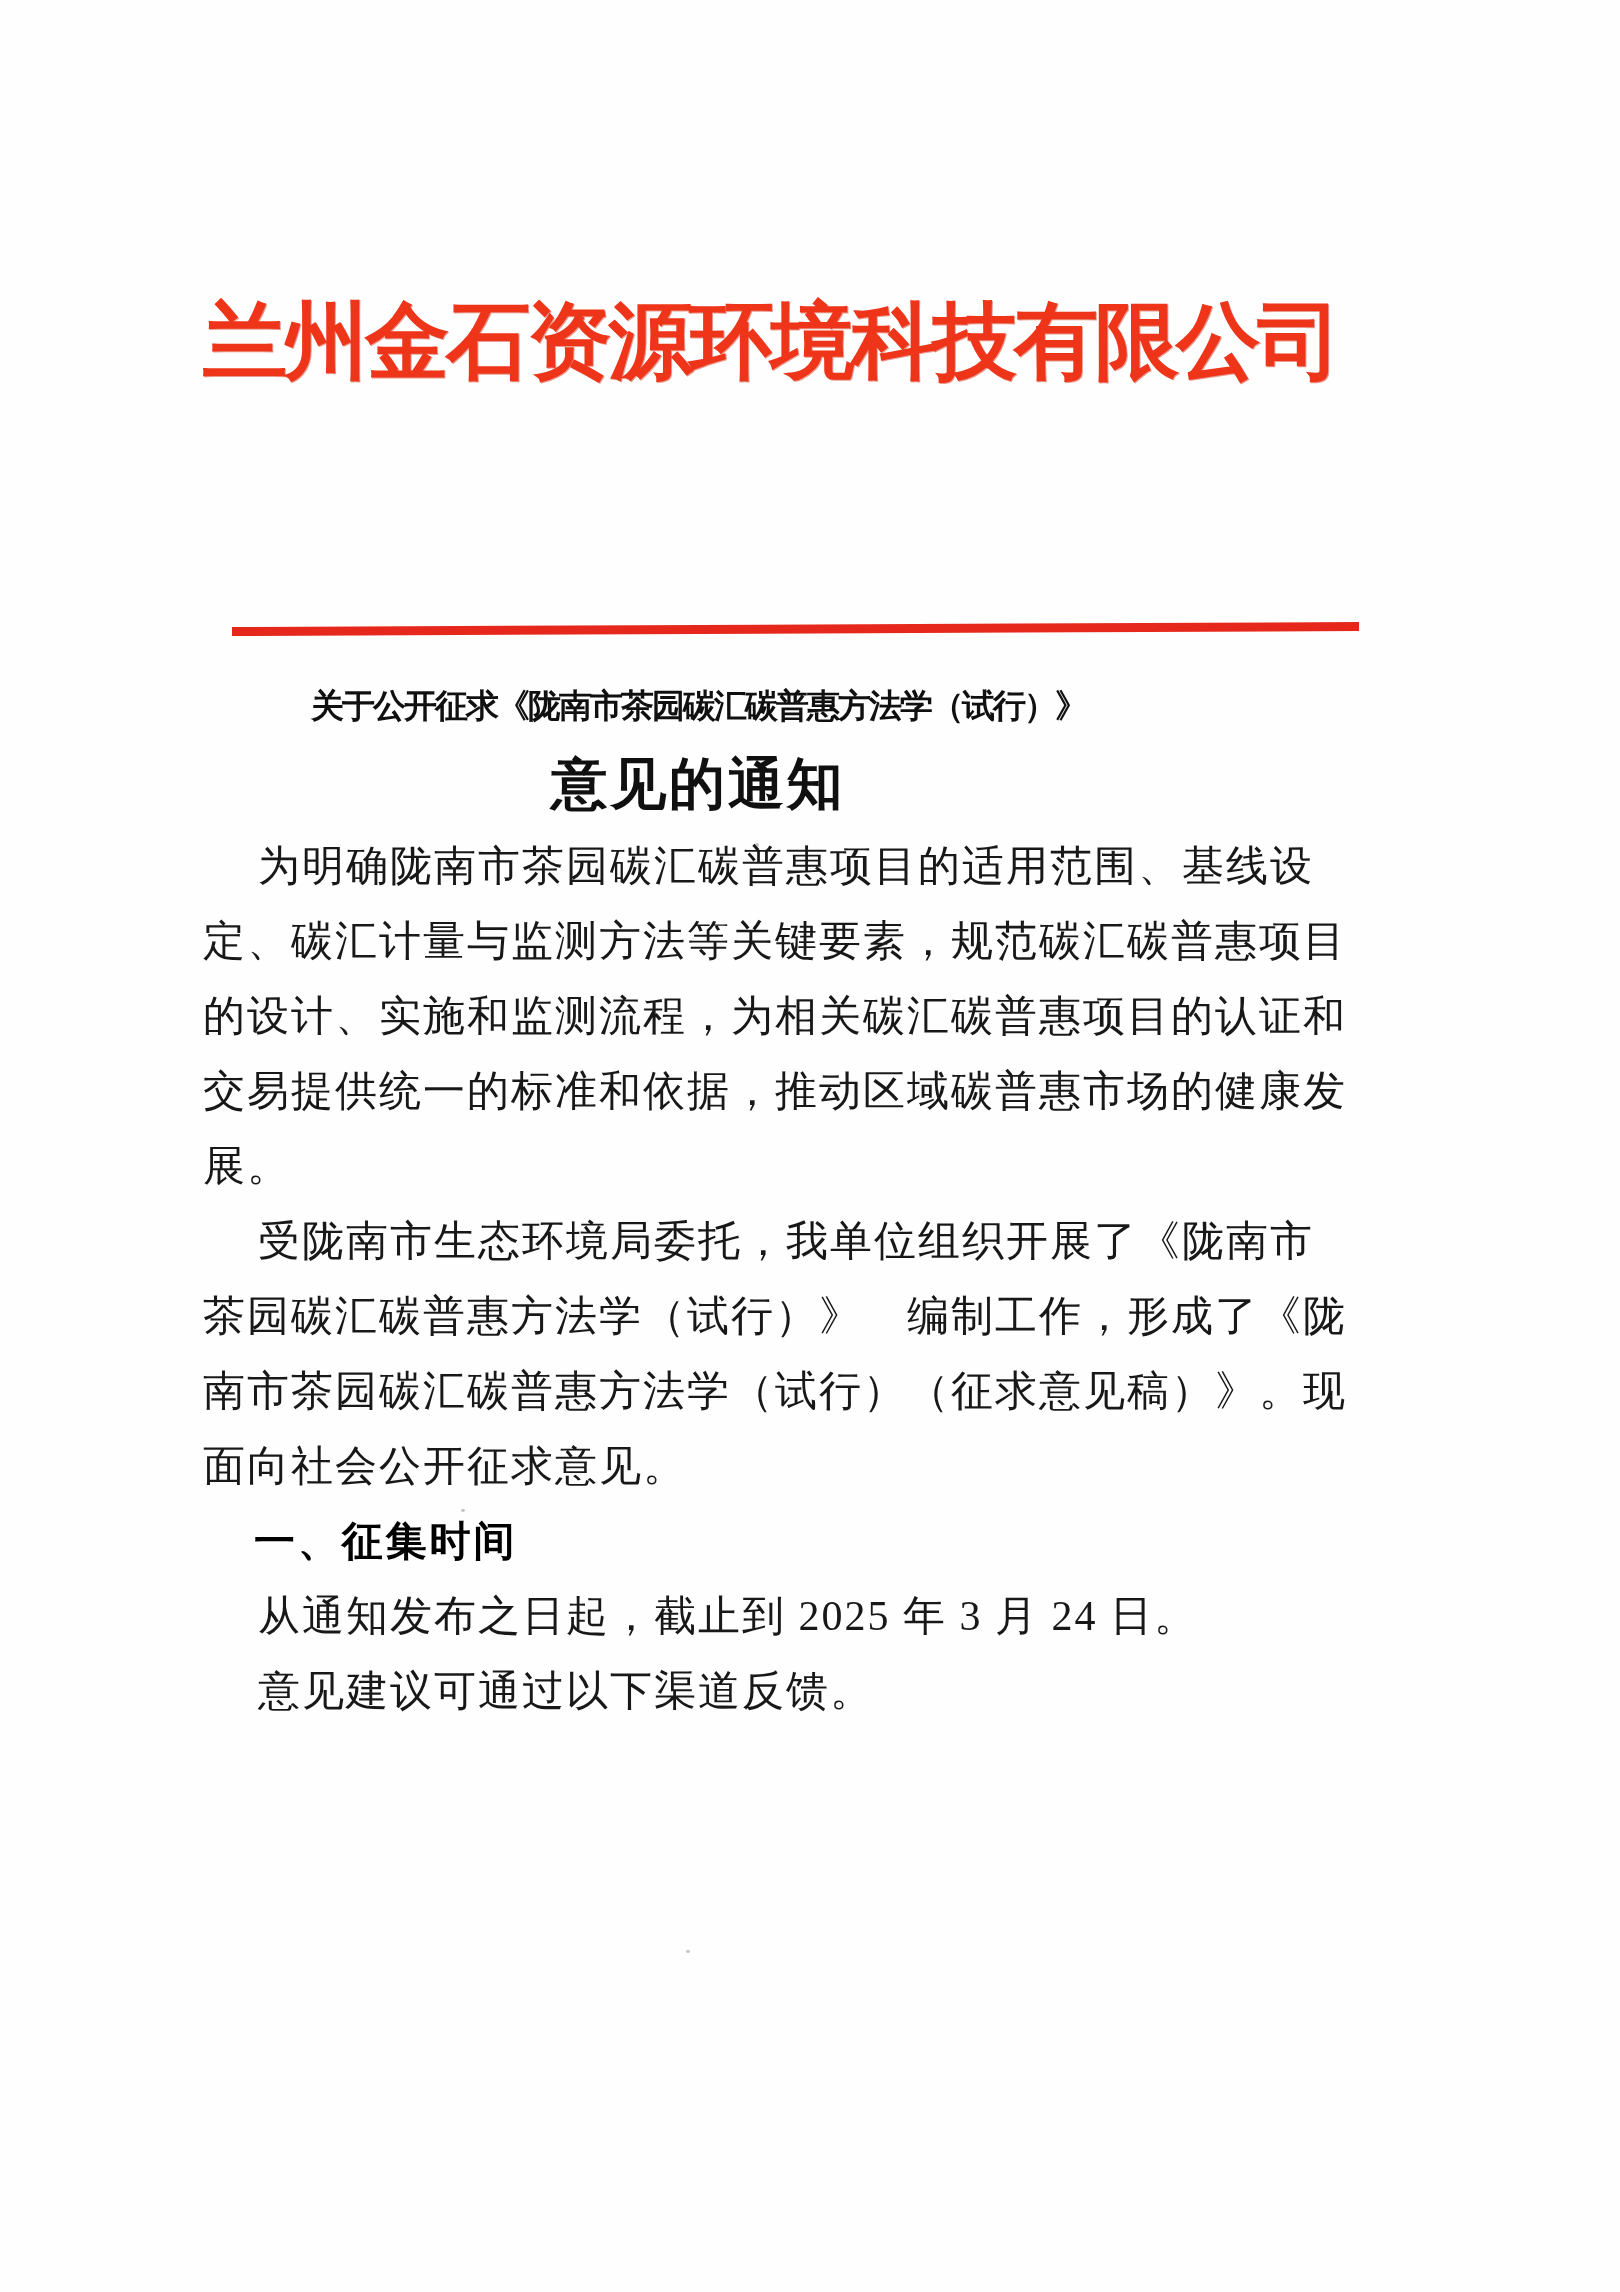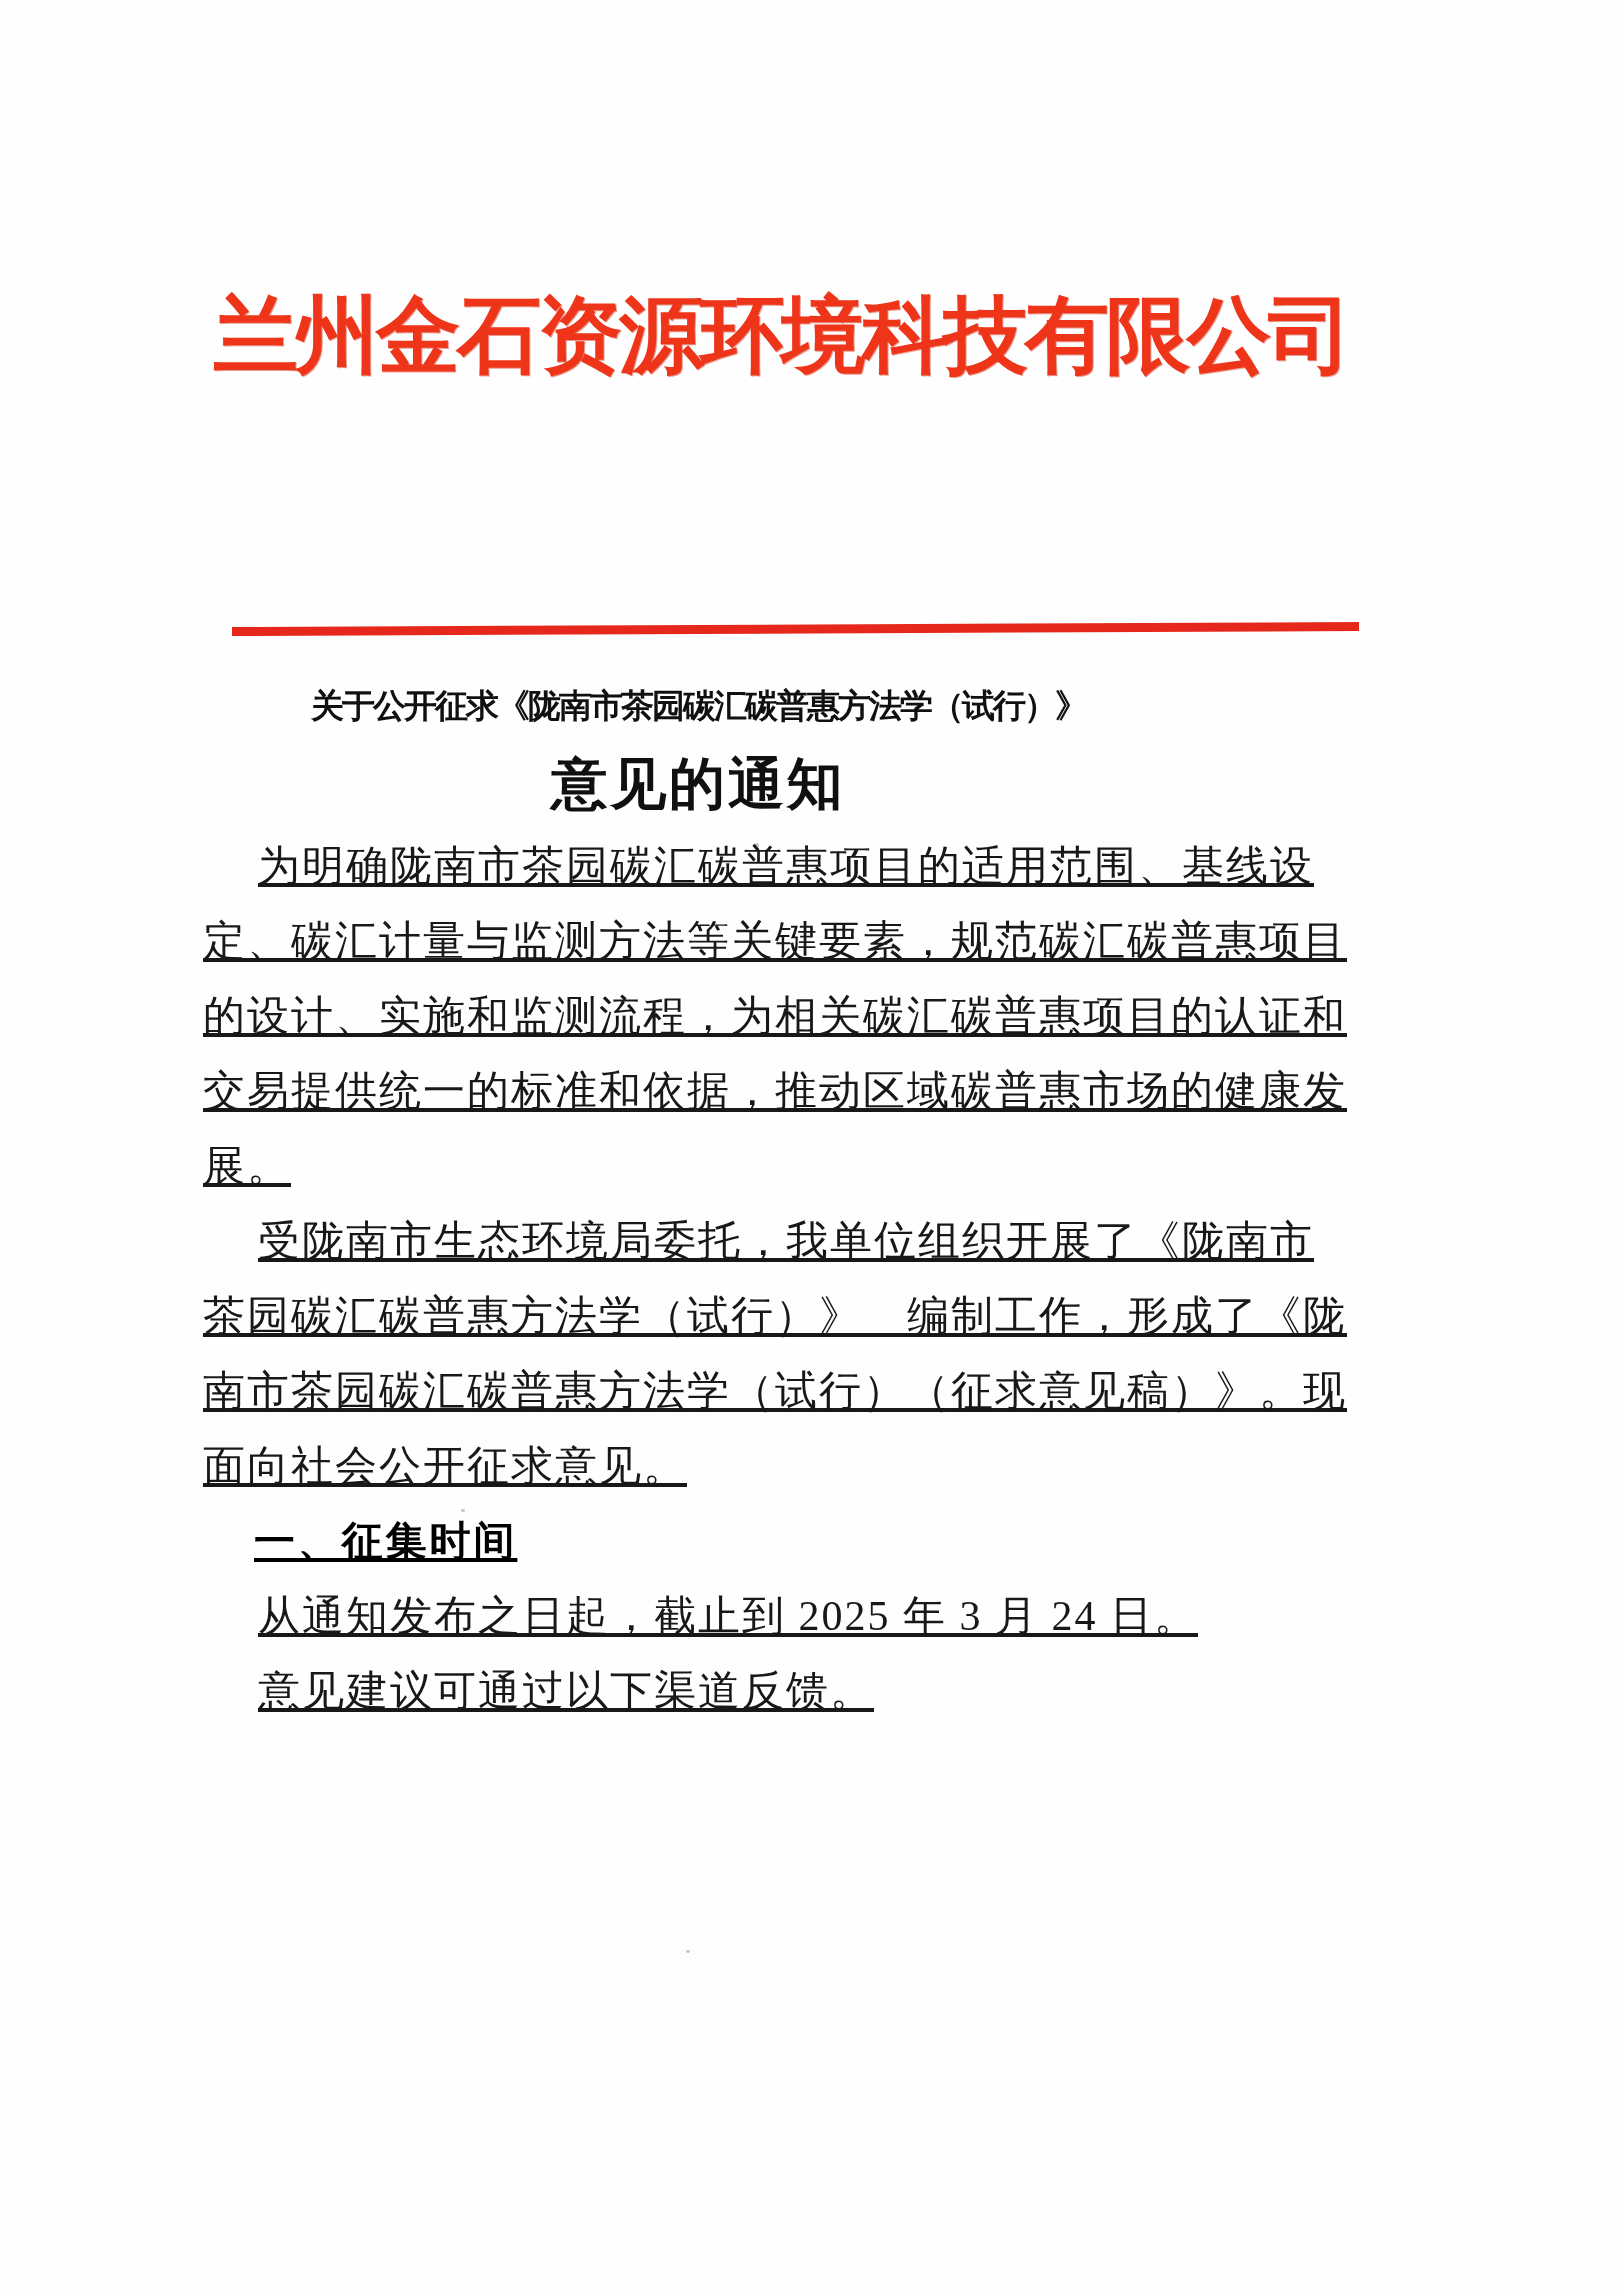--- a/index.html
+++ b/index.html
@@ -20,29 +20,29 @@
     left: 203px;
     top: 0;
     width: 1157px;
     height: 100%;
   }
   .letterhead {
     position: absolute;
     top: 276px;
     left: 0;
     width: 100%;
-    text-align: center;
+    text-align: left;
     font-size: 84px;
     line-height: 131px;
     font-weight: bold;
     letter-spacing: -2.9px;
     color: #ee3519;
     text-shadow: 1px 1px 0 rgba(205, 40, 15, 0.45);
     white-space: nowrap;
-    font-family: Liberation Mono, monospace;
+    font-family: Liberation Serif, serif;
   }
   .divider {
     position: absolute;
     top: 627px;
     left: 29px;
     width: 1127px;
     height: 8.8px;
     background: #e6281c;
     transform: rotate(-0.25deg);
     transform-origin: left center;
@@ -76,21 +76,20 @@
     width: 100%;
     color: #181818;
   }
   .line {
     font-size: 42px;
     line-height: 75px;
     height: 75px;
     letter-spacing: 2px;
     white-space: nowrap;
     font-family: "Liberation Serif", serif;
-    text-decoration: underline;
   }
   .line.indent {
     padding-left: 55px;
   }
   .line.heading {
     padding-left: 51px;
     font-family: "Liberation Sans", sans-serif;
     font-weight: 700;
     font-size: 41px;
     letter-spacing: 2.9px;

